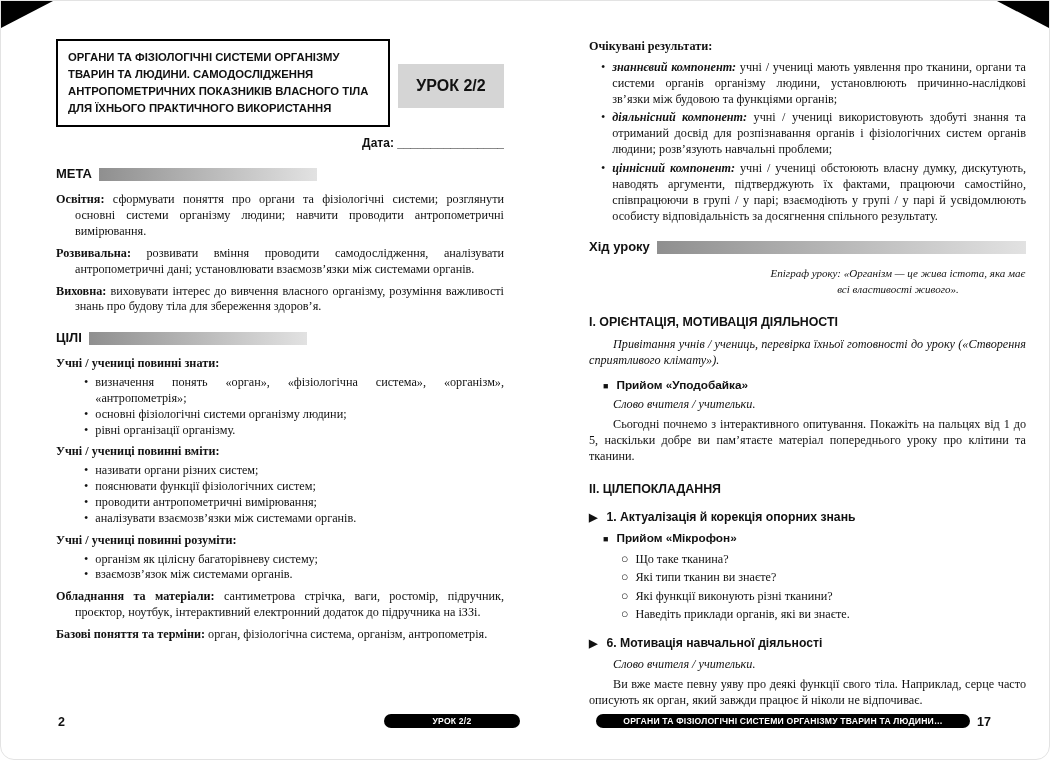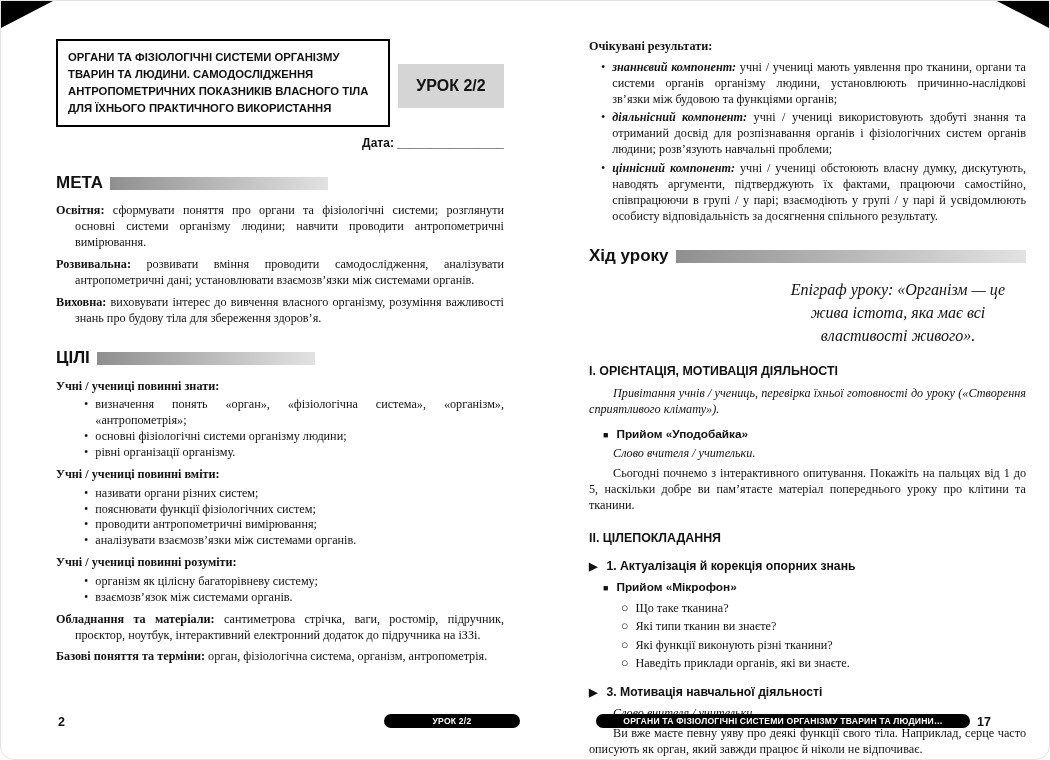--- a/index.html
+++ b/index.html
@@ -32,22 +32,22 @@
     font-family:"Liberation Sans", sans-serif; font-weight:bold; font-size:16px;
   }
   .date-line {
     text-align:right; margin-top:9px;
     font-family:"Liberation Sans", sans-serif; font-weight:bold; font-size:12px;
   }
 
   
   .sec-header {
     display:flex; align-items:center; gap:7px;
-    margin-top:21px; margin-bottom:9px;
-    font-family:"Liberation Sans", sans-serif; font-weight:bold; font-size:17px;
+    margin-top:15px; margin-bottom:9px;
+    font-family:"Liberation Sans", sans-serif; font-weight:bold; font-size:13px;
   }
   .sec-header .bar { height:13px; background:linear-gradient(to right,#8f8f8f,#e2e2e2); }
   .bar.w215 { width:218px; }
   .bar.fill { flex:1; }
 
   .hang {
     padding-left:19px; text-indent:-19px; text-align:justify;
     margin-bottom:6px;
   }
   .lead { font-weight:bold; }
@@ -60,21 +60,21 @@
 
   .rbullet { display:flex; gap:7px; padding-left:12px; margin-bottom:3px; }
   .rbullet .glyph { flex:none; }
   .rbullet .btext { flex:1; text-align:justify; }
   .ilead { font-weight:bold; font-style:italic; }
 
   .results-header { font-weight:bold; margin-bottom:5px; }
 
   .epigraph {
     width:256px; margin-left:auto; margin-top:10px;
-    font-style:italic; font-size:16px; text-align:center; line-height:1.45;
+    font-style:italic; font-size:11px; text-align:center; line-height:1.45;
   }
 
   .roman-title {
     font-family:"Liberation Sans", sans-serif; font-weight:bold;
     font-size:12.4px; margin-top:16px; margin-bottom:7px;
   }
   .italic-para { font-style:italic; text-align:justify; text-indent:24px; margin-bottom:5px; }
   .teacher { font-style:italic; text-indent:24px; margin:2px 0 4px; }
   .plain-para { text-align:justify; text-indent:24px; margin-bottom:5px; }
 
@@ -245,21 +245,21 @@
         <span class="glyph">○</span>
         <span>Які функції виконують різні тканини?</span>
       </div>
     <div class="question">
         <span class="glyph">○</span>
         <span>Наведіть приклади органів, які ви знаєте.</span>
       </div>
 
     <div class="step">
         <span class="glyph">▶</span>
-        <span>3. Мотивація навчальної діяльності</span>
+        <span>6. Мотивація навчальної діяльності</span>
       </div>
     <p class="teacher">Слово вчителя / учительки.</p>
     <p class="plain-para">Ви вже маєте певну уяву про деякі функції свого тіла. Наприклад, серце часто описують як орган, який завжди працює й ніколи не відпочиває.</p>
   </div>
 
   <div class="pageno pn-left">2</div>
   <div class="footer-bar fb-left">УРОК 2/2</div>
   <div class="footer-bar fb-right">ОРГАНИ ТА ФІЗІОЛОГІЧНІ СИСТЕМИ ОРГАНІЗМУ ТВАРИН ТА ЛЮДИНИ…</div>
   <div class="pageno pn-right">17</div>
 

